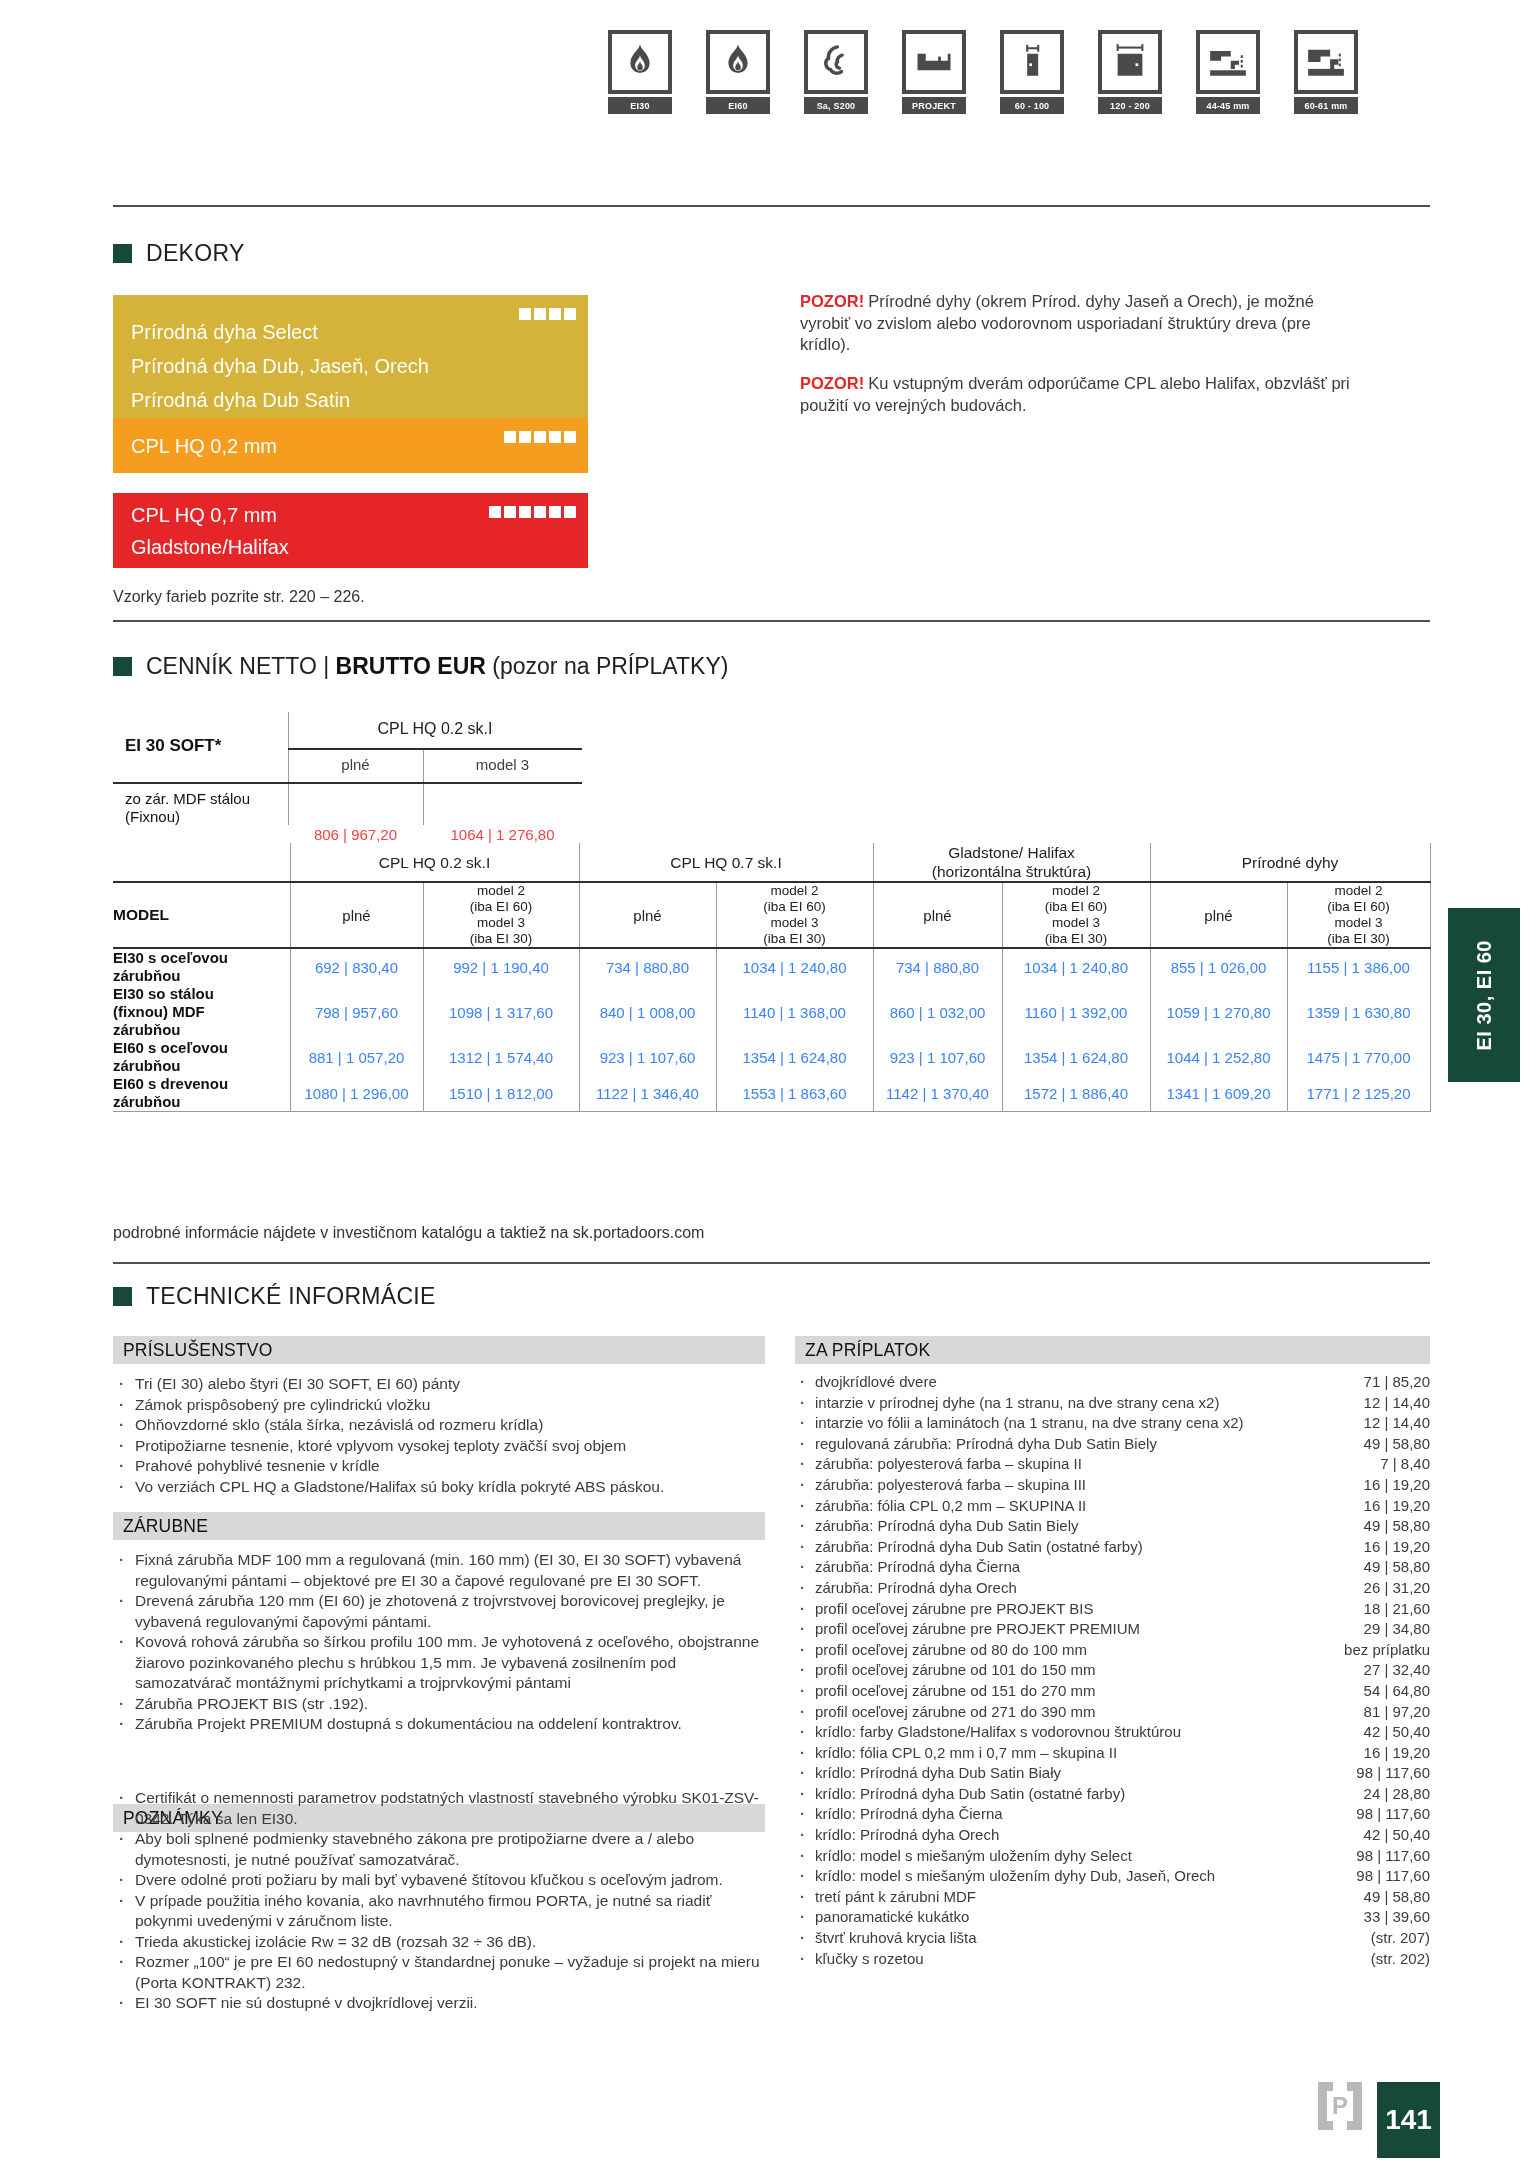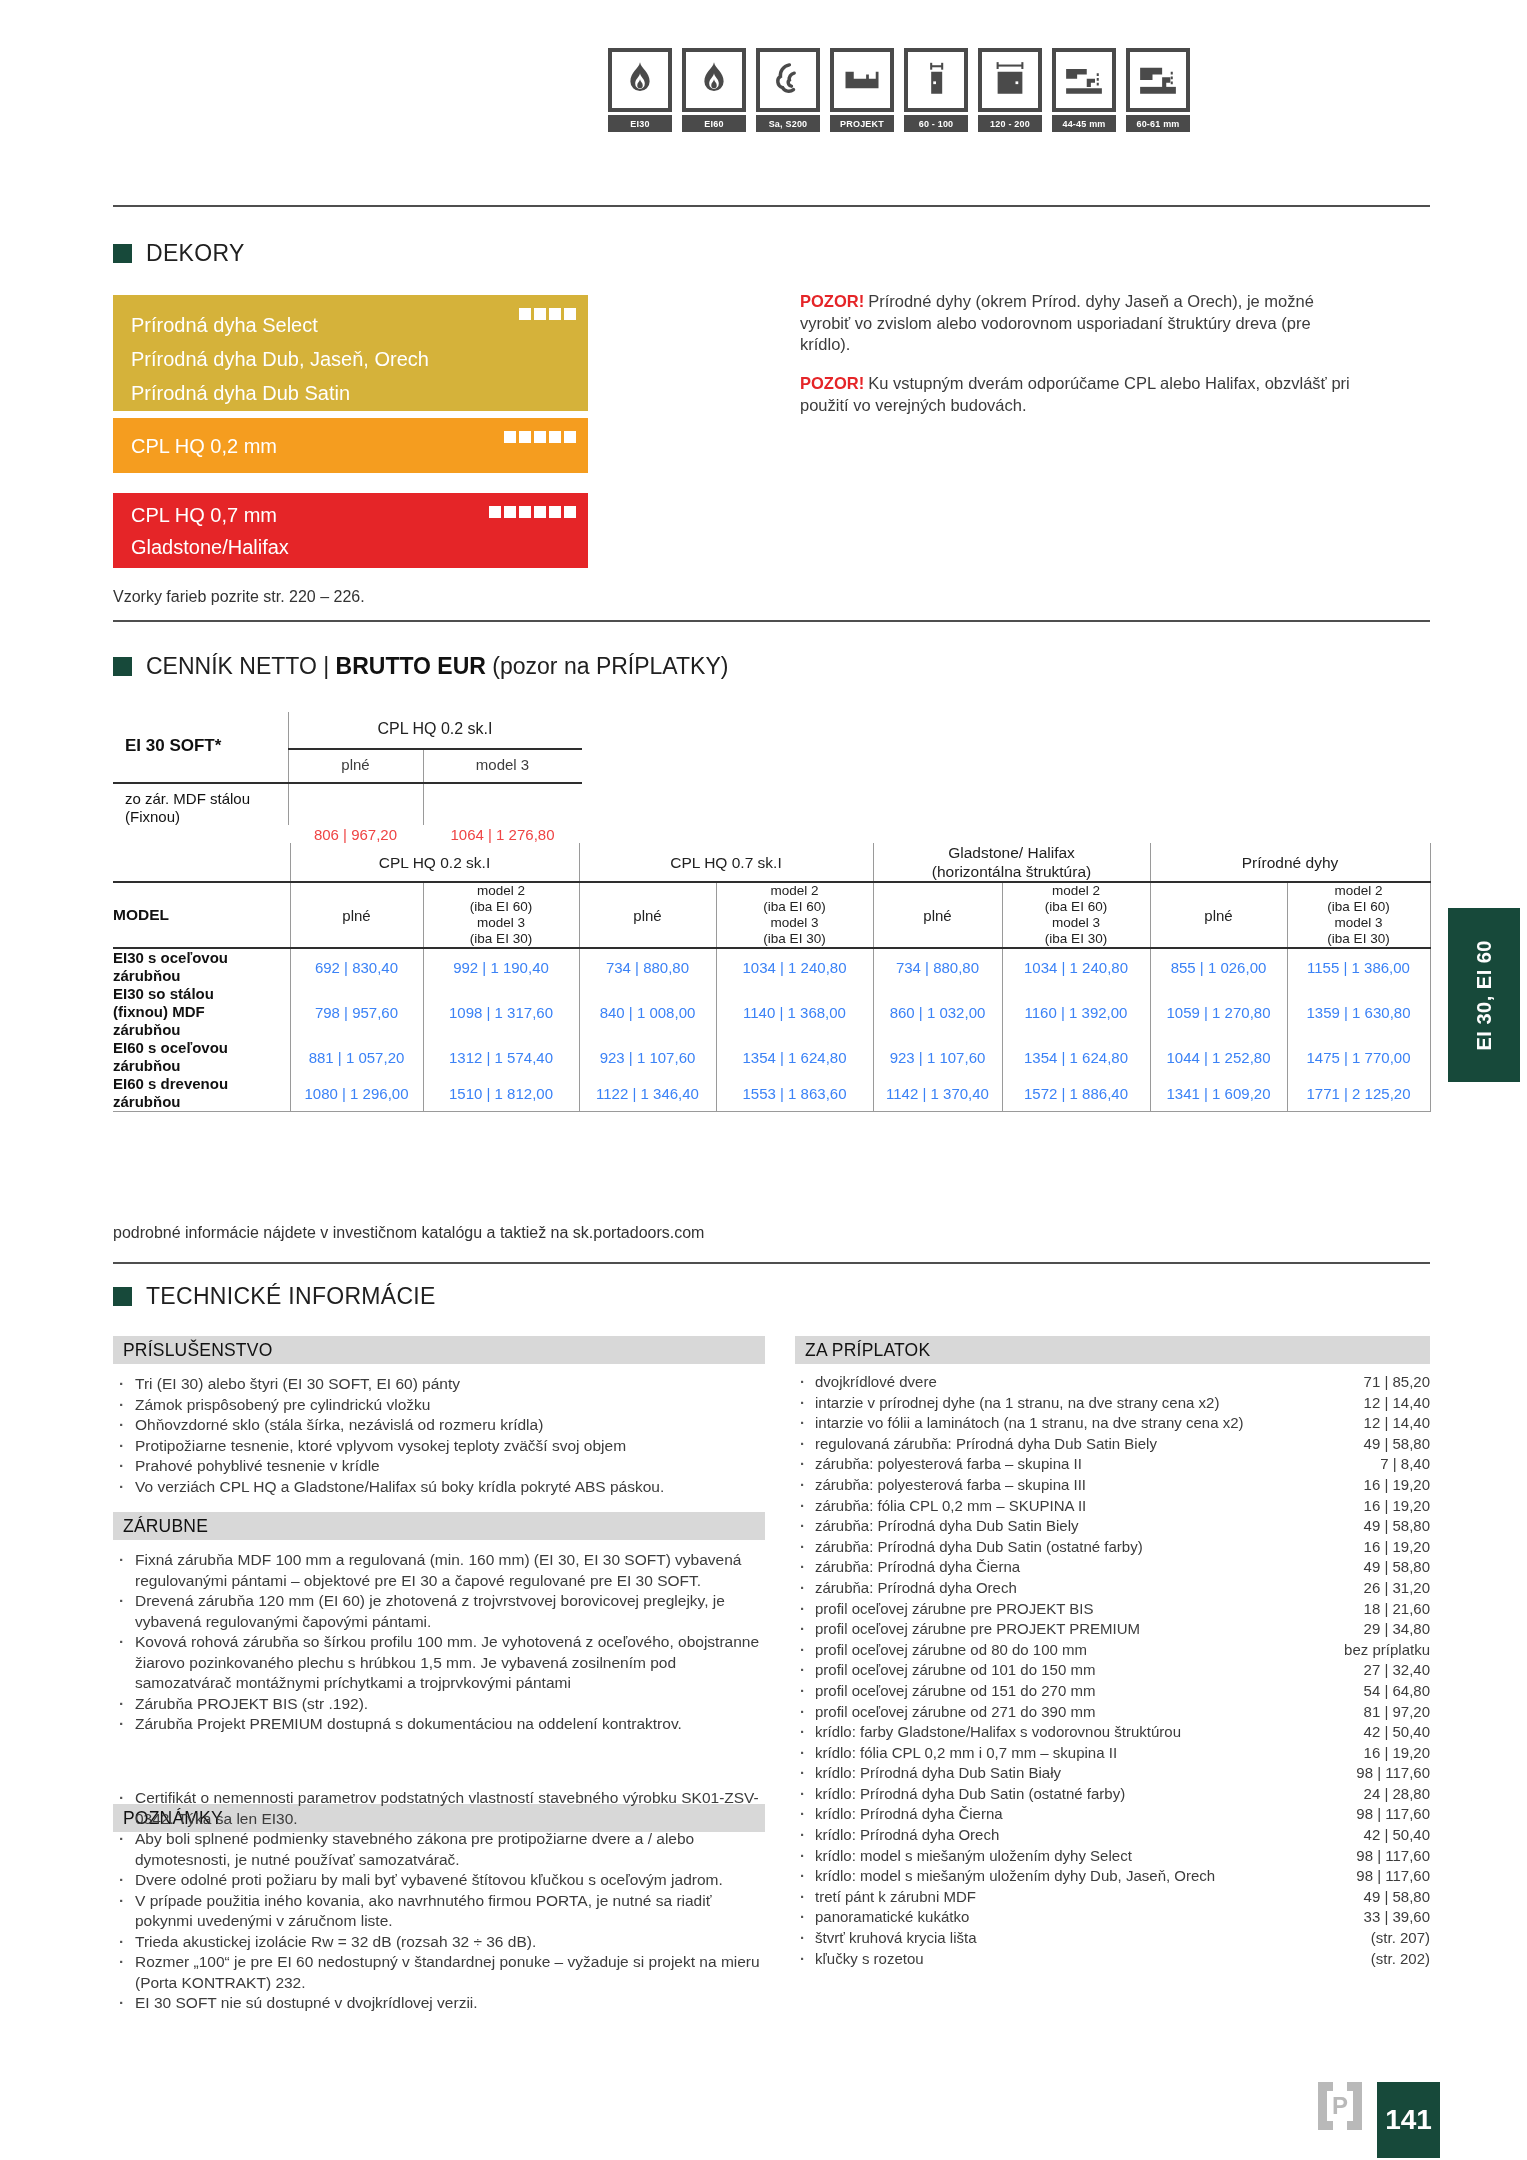--- a/index.html
+++ b/index.html
@@ -2,21 +2,21 @@
 <html><head>
 <meta charset="utf-8">
 <style>
   html,body{margin:0;padding:0;background:#e8e8e8;}
   .page{
     position:relative;width:1527px;height:2160px;background:#ffffff;
     font-family:"Liberation Sans","DejaVu Sans",sans-serif;color:#3d3d3d;
     overflow:hidden;margin:0 auto;
   }
   
-  .icons-row{position:absolute;left:608px;top:48px;display:flex;gap:10px;}
+  .icons-row{position:absolute;left:608px;top:30px;display:flex;gap:34px;}
   .icon-cell{display:flex;flex-direction:column;align-items:center;}
   .icon-box{width:56px;height:56px;border:4px solid #4a4a4a;background:#fff;display:flex;align-items:center;justify-content:center;}
   .icon-label{margin-top:3px;width:64px;height:17px;background:#4a4a4a;color:#fff;font-size:9px;font-weight:bold;display:flex;align-items:center;justify-content:center;letter-spacing:.2px;white-space:nowrap;}
   
   .hr{position:absolute;left:113px;width:1317px;height:2px;background:#4f4f4f;}
   
   .sec-head{position:absolute;display:flex;align-items:center;}
   .sec-sq{width:19px;height:19px;margin-right:14px;flex:0 0 auto;}
   .sec-title{font-size:23px;color:#202020;letter-spacing:.3px;}
   
@@ -172,21 +172,21 @@
     </div>
   </div>
 
   <div class="hr" style="top:205px"></div>
 
   <div class="sec-head" style="left:113px;top:240px">
     <span class="sec-sq" style="background: rgb(23, 73, 58);"></span>
     <span class="sec-title">DEKORY</span>
   </div>
 
-  <div class="bar" style="top: 295px; height: 103px; padding-top: 13px; background: rgb(213, 178, 58);">
+  <div class="bar" style="top: 295px; height: 103px; padding-top: 20px; background: rgb(213, 178, 58);">
     <div class="bar-lines">
 
     <div class="bar-line">Prírodná dyha Select</div>
         <div class="bar-line">Prírodná dyha Dub, Jaseň, Orech</div>
         <div class="bar-line">Prírodná dyha Dub Satin</div>
       </div>
     <div class="squares">
         <span class="sq"></span>
         <span class="sq"></span>
         <span class="sq"></span>

